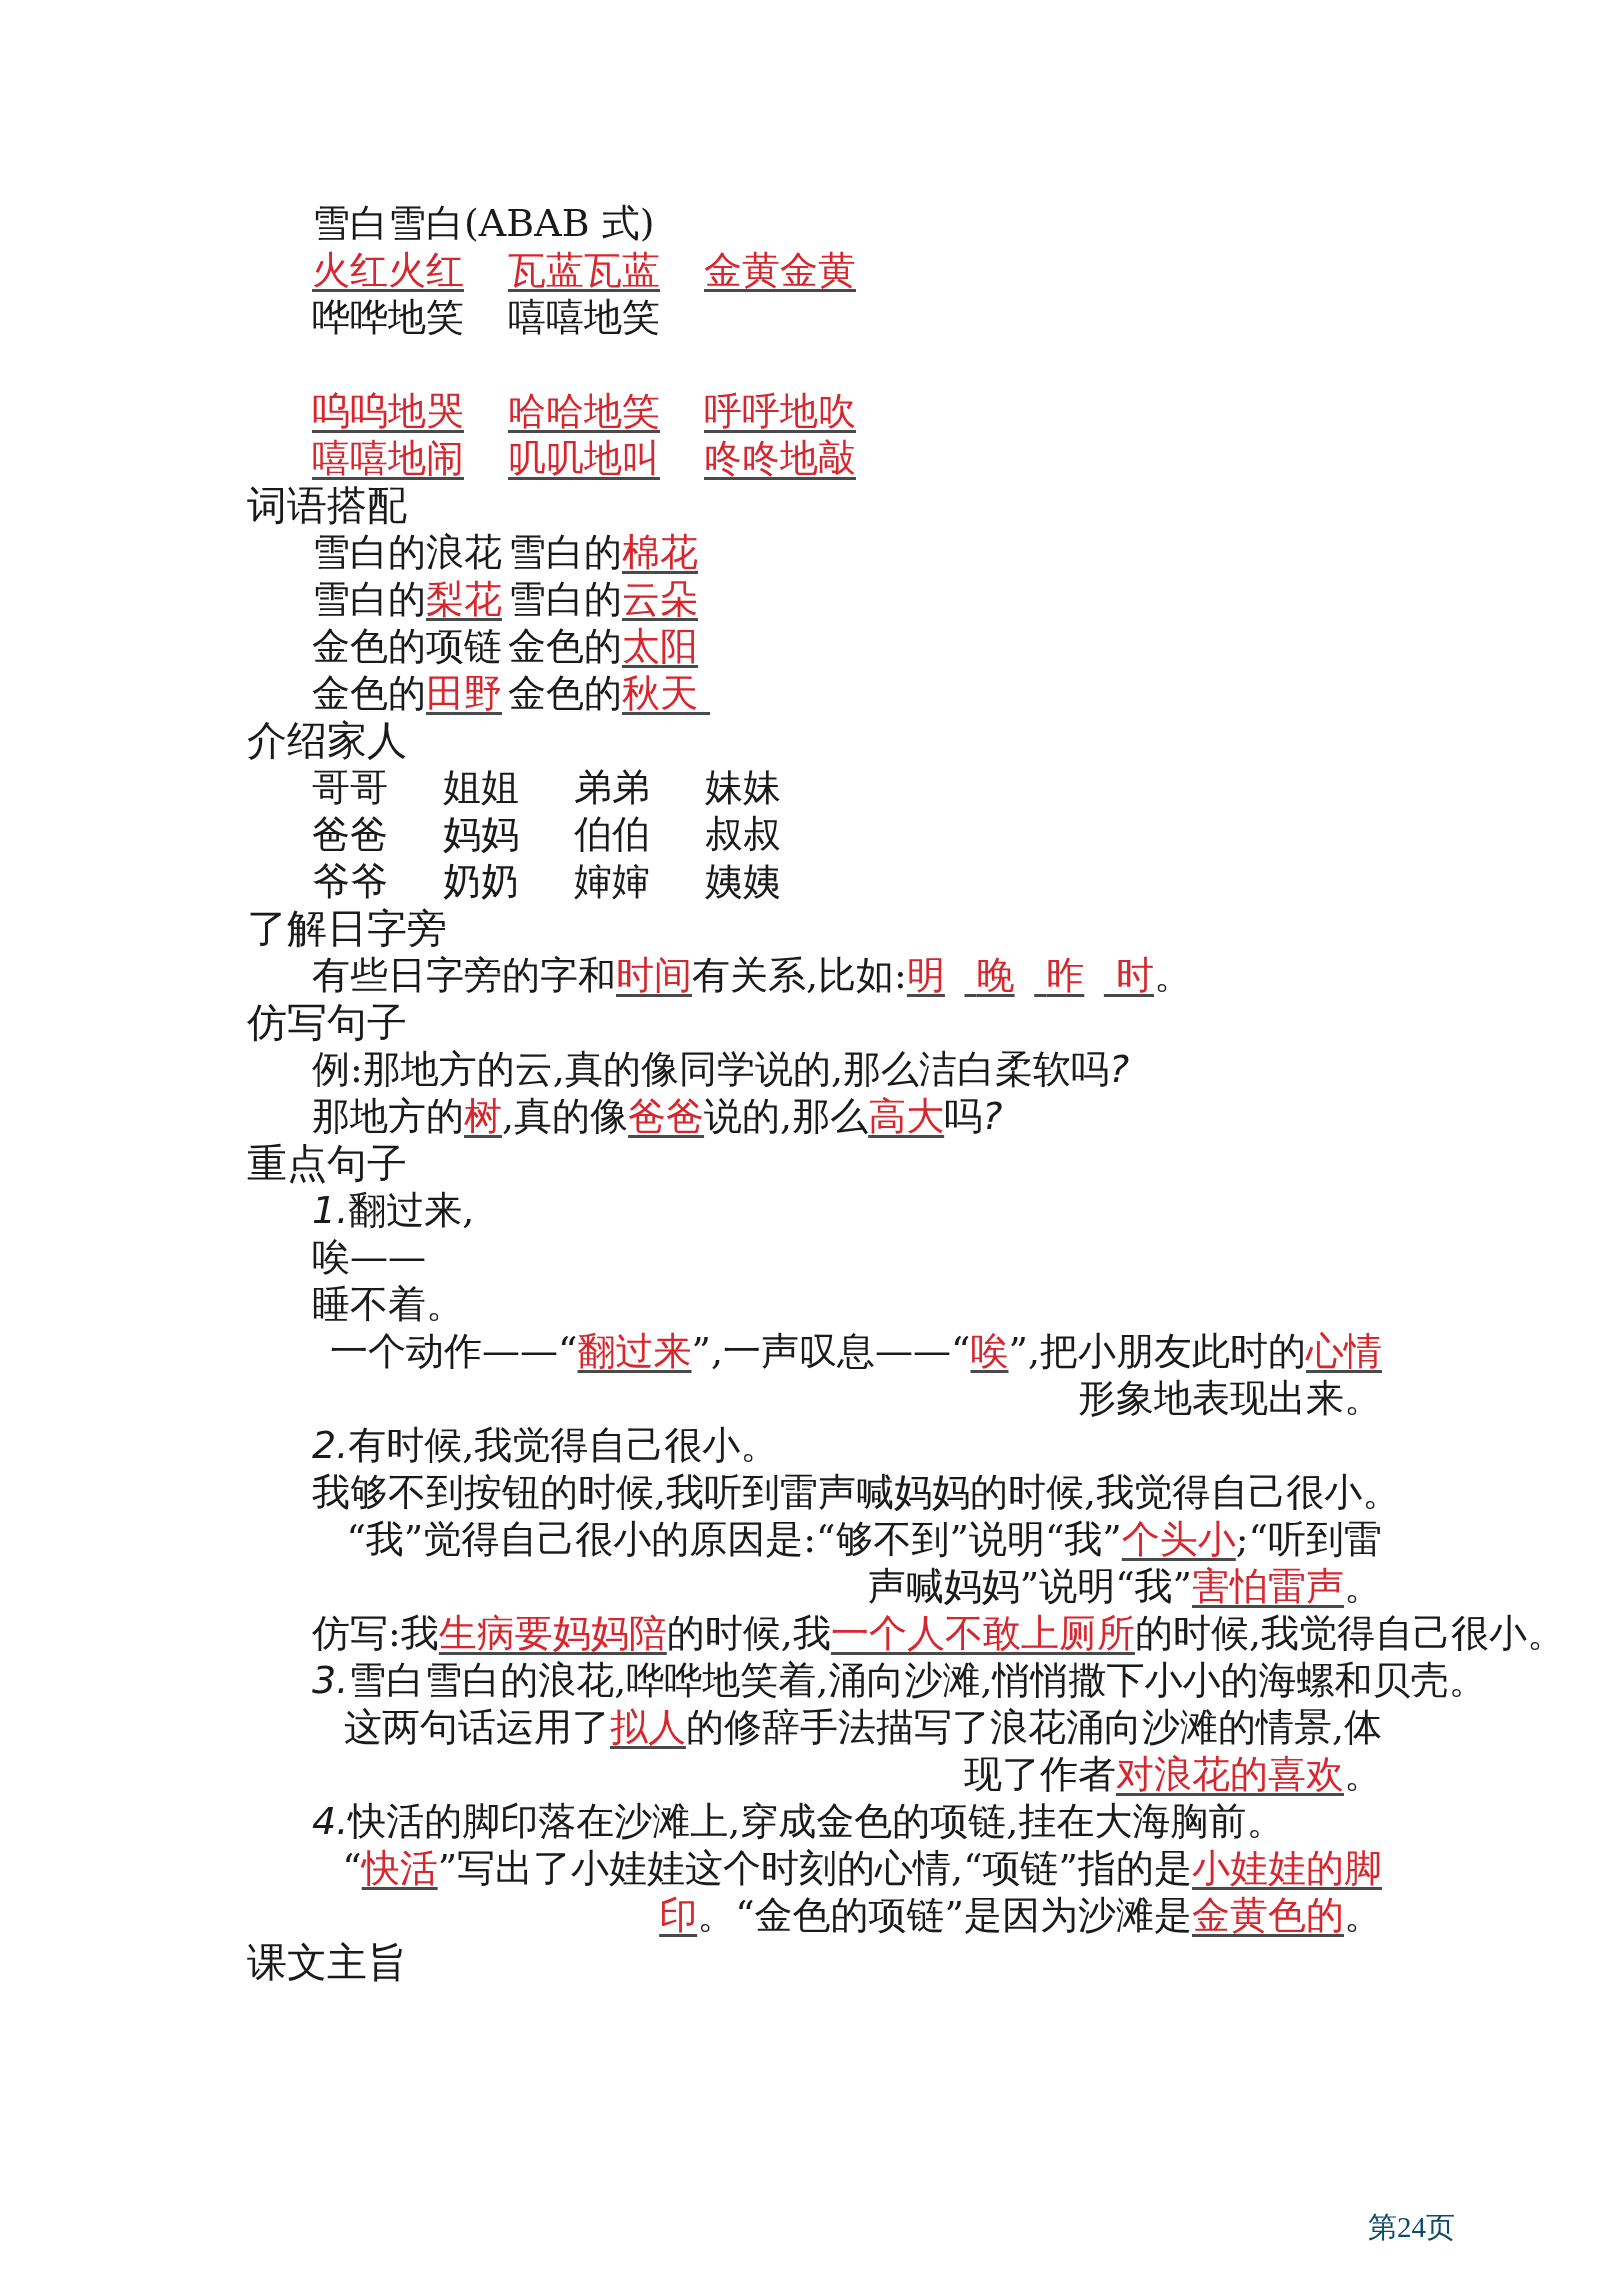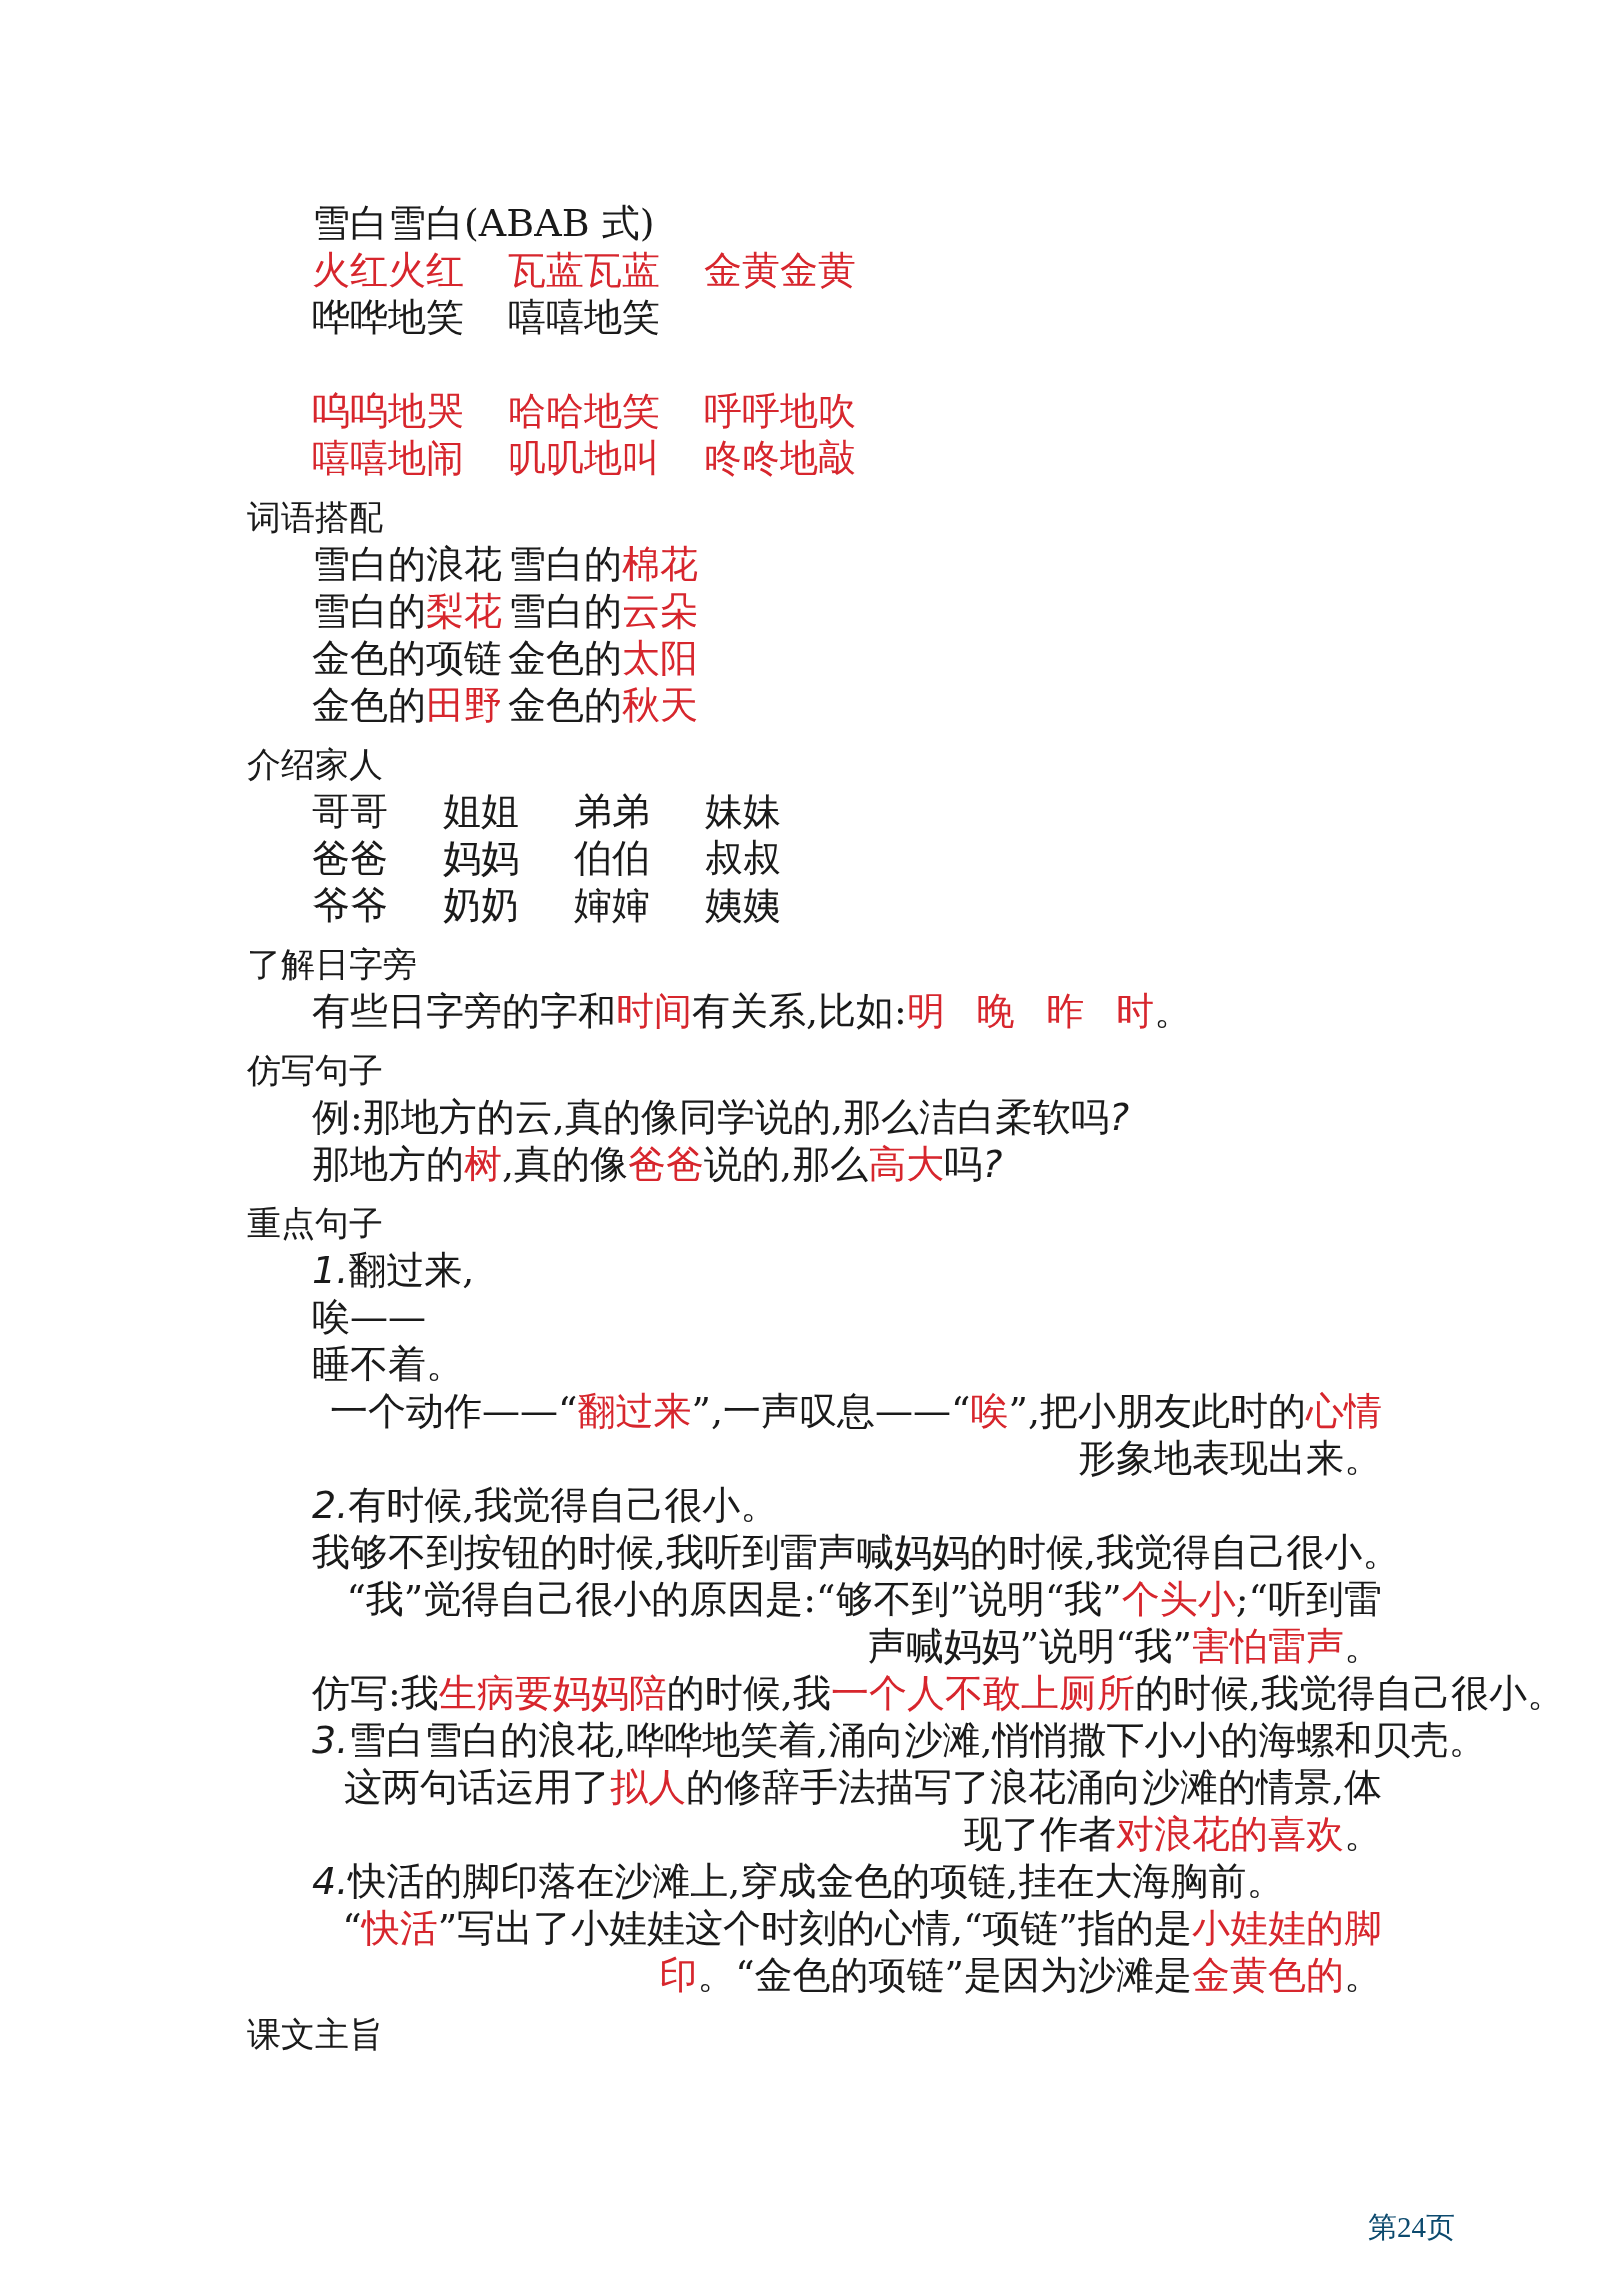--- a/index.html
+++ b/index.html
@@ -5,23 +5,23 @@
   html, body { margin: 0; padding: 0; background: #ffffff; }
   body {
     width: 1623px; height: 2295px; position: relative; overflow: hidden;
     font-family: "DejaVu Serif", "Liberation Serif", serif;
     color: #1a1a1a;
   }
   .page { position: absolute; left: 247px; top: 200px; width: 1135px; }
   .line { font-size: 38px; line-height: 47px; height: 47px; white-space: nowrap; }
   .line.wrap { white-space: normal; height: auto; text-align: right; }
   .indent { padding-left: 65px; }
-  .h { font-size: 34px; line-height: 47px; height: 47px; margin-top: 12px; }
+  .h { font-size: 40px; line-height: 47px; height: 47px; }
   .red { color: #d7262d; }
-  .u { text-decoration-color: #4a4a4a; text-decoration-thickness: 2.6px; text-underline-offset: 5.9px; }
+  .u { text-decoration: underline; text-decoration-color: #4a4a4a; text-decoration-thickness: 2.6px; text-underline-offset: 5.9px; }
   .ital { font-style: italic; font-family: "DejaVu Sans", "Liberation Sans", sans-serif; }
   .c3 { width: 196px; display: inline-block; }
   .c4 { width: 131px; display: inline-block; }
   .c2a { width: 196px; display: inline-block; }
   .pageno {
     position: absolute; left: 1368px; top: 2208px; font-size: 29px;
     font-family: "Liberation Serif", "DejaVu Serif", serif; color: #0c4a6e;
   }
   .sp { display: inline-block; width: 19.6px; }
 </style>

